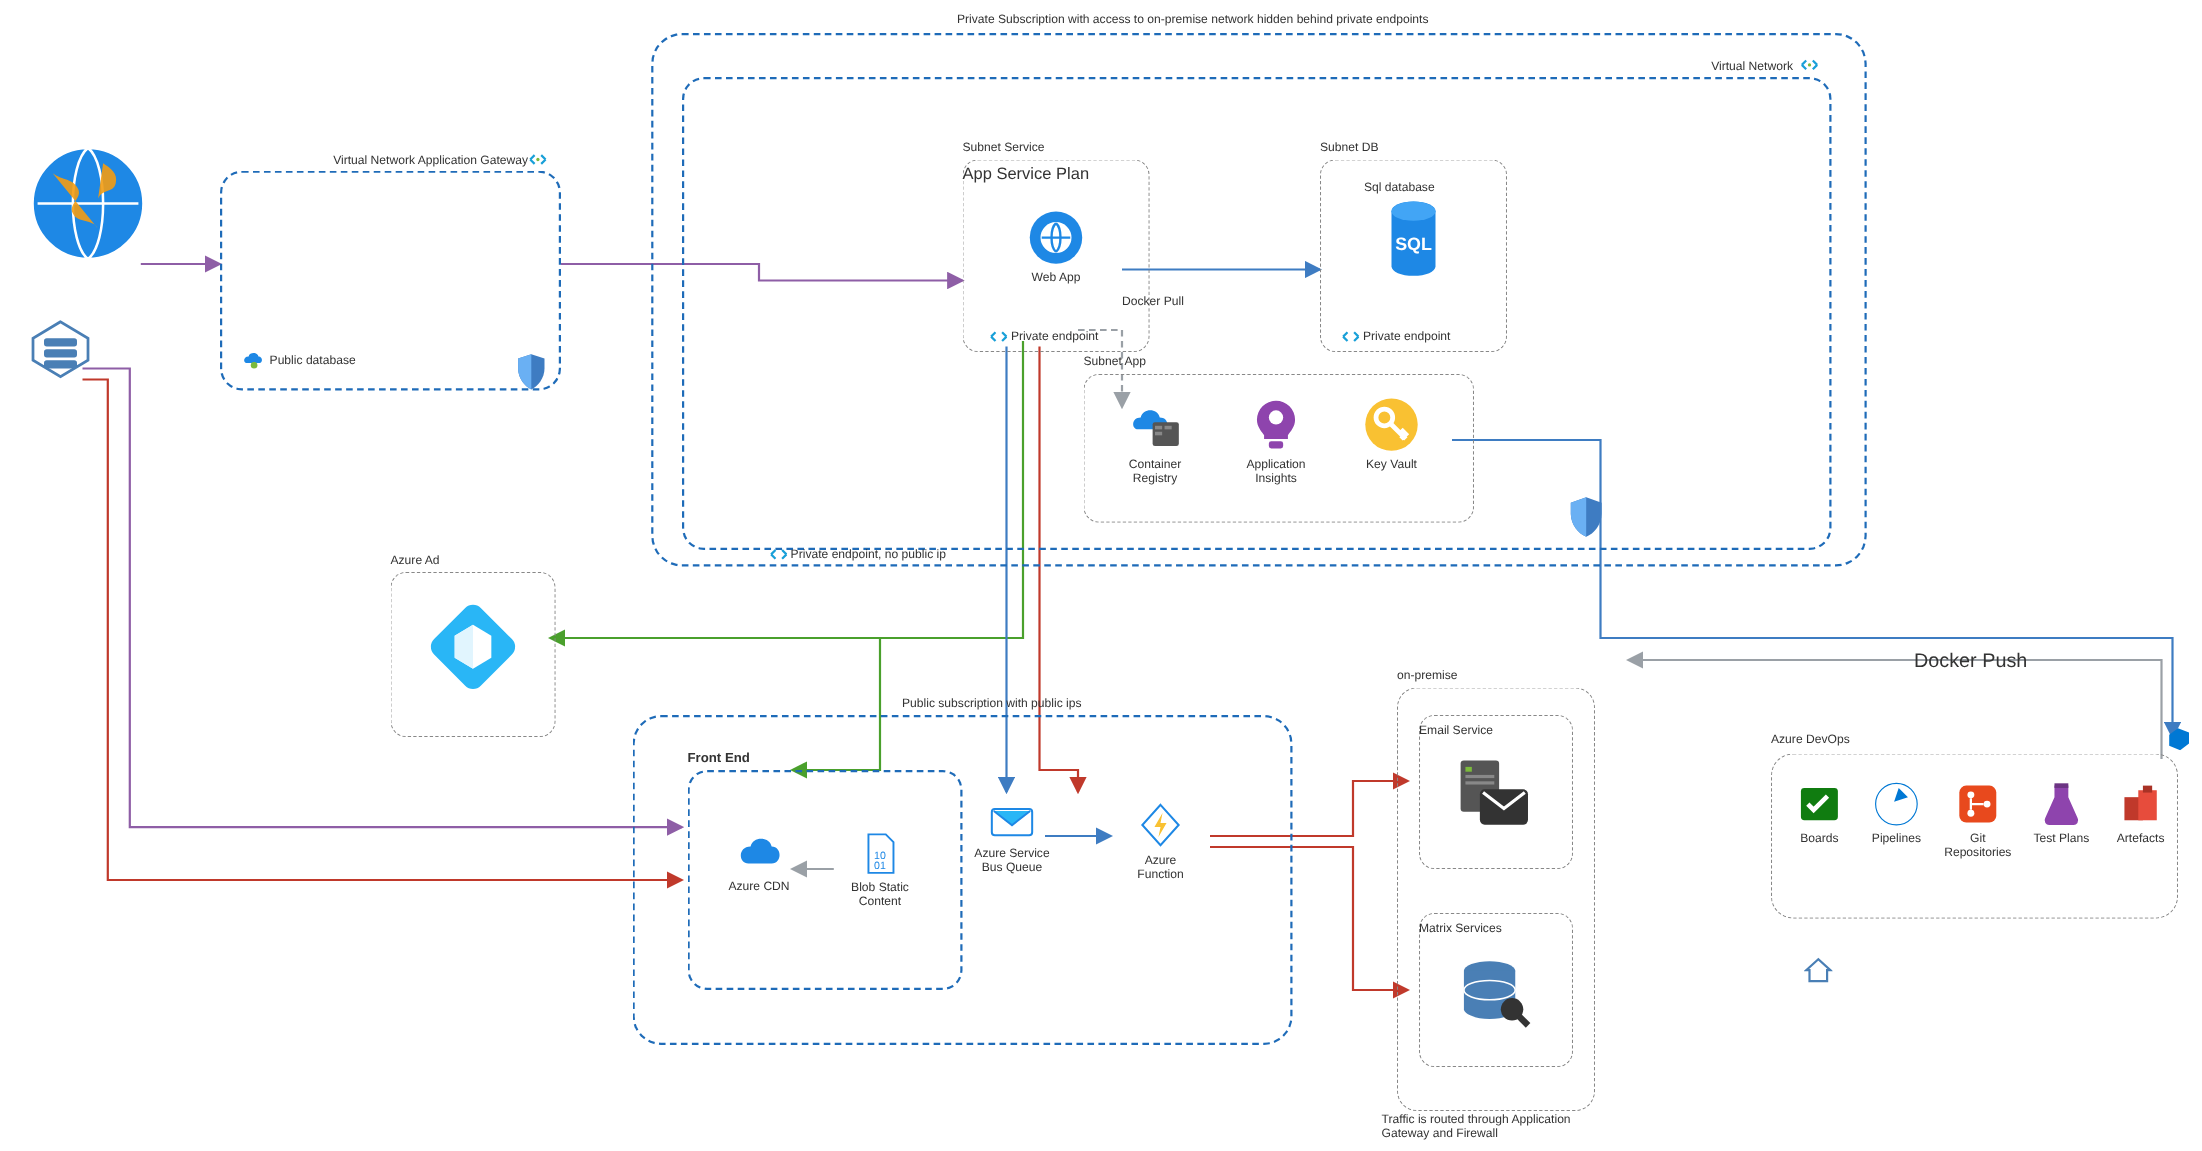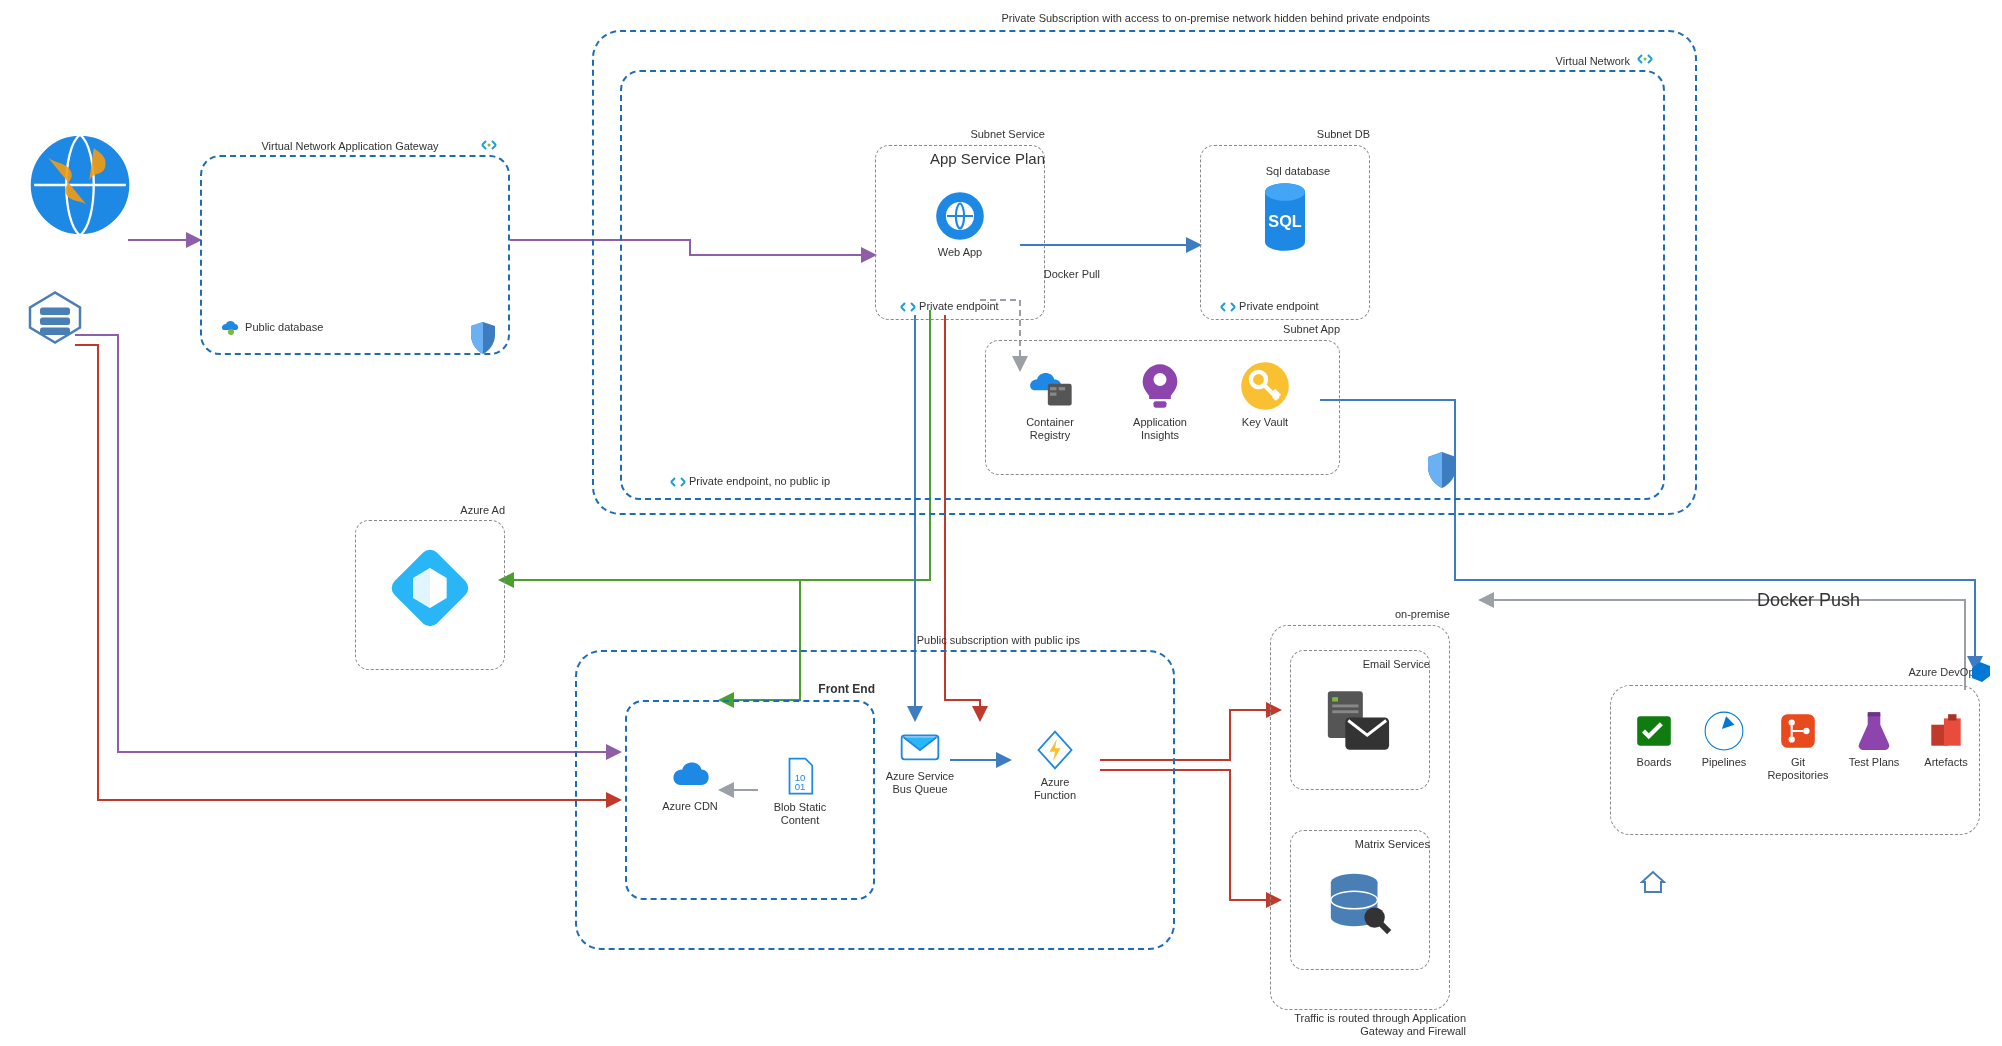--- a/index.html
+++ b/index.html
@@ -1,19 +1,19 @@
 <!DOCTYPE html>
 <html><head>
 <meta charset="utf-8">
 <style>
 html,body{margin:0;padding:0;font-family:'Segoe UI',Arial,sans-serif;font-size:11px;color:#333;background:#fff}
 .canvas{position:relative;width:2002px;height:1046px}
 .box{position:absolute;border:2px dashed #1e6bb8;border-radius:20px;box-sizing:border-box}
 .box-grey{position:absolute;border:1px dashed #888;border-radius:14px;box-sizing:border-box}
-.lbl{position:absolute;text-align:right;font-size:12px;line-height:1.2}
+.lbl{position:absolute;text-align:left;font-size:12px;line-height:1.2}
 .small{font-size:11px}
 .node{position:absolute;text-align:center}
 .node .ic{width:52px;height:52px;margin:0 auto 4px}
 .node .txt{font-size:11px;line-height:1.15}
 svg.arrows{position:absolute;left:0;top:0;width:2002px;height:1046px;pointer-events:none}
 .ep{display:inline-block;vertical-align:middle}
 </style>
 </head>
 <body>
 
@@ -139,26 +139,26 @@
 <div class="txt">Key Vault</div>
 </div>
 
 <div style="position:absolute;left:1425px;top:450px"><svg width="34" height="40">
         <path d="M17 2l14 5v10c0 10-7 18-14 21C10 35 3 27 3 17V7z" fill="#3e7cc2"></path>
         <path d="M17 2v36C10 35 3 27 3 17V7z" fill="#6ab0f3"></path>
       </svg></div>
 
 <div class="lbl small" style="left:1020px;top:268px;width:80px">Docker Pull</div>
 
-<div class="lbl small" style="left:640px;top:475px;width:220px;text-align:center"><svg class="ep" width="16" height="12">
+<div class="lbl small" style="left:640px;top:498px;width:220px;text-align:right"><svg class="ep" width="16" height="12">
         <path d="M1 6 L5 2 M1 6 L5 10 M15 6 L11 2 M15 6 L11 10" stroke="#19a0d8" stroke-width="2" fill="none"></path>
       </svg> <span>Private endpoint, no public ip</span></div>
 
 <div class="box" style="left:200px;top:155px;width:310px;height:200px"></div>
-<div class="lbl small" style="left:220px;top:140px;width:260px;text-align:center">Virtual Network Application Gateway</div>
+<div class="lbl small" style="left:220px;top:140px;width:260px;text-align:right">Virtual Network Application Gateway</div>
 <div style="position:absolute;left:480px;top:138px"><svg width="18" height="14">
         <path d="M2 7 L6 3 M2 7 L6 11 M16 7 L12 3 M16 7 L12 11" stroke="#19a0d8" stroke-width="2" fill="none"></path>
         <circle cx="9" cy="7" r="1.5" fill="#7bba3c"></circle>
       </svg></div>
 
 <div class="lbl small" style="left:220px;top:320px;width:160px;text-align:left">
 <svg class="ep" width="22" height="16">
         <path d="M4 10c-3 0-3-6 2-6 1-4 8-4 9 0 4 0 4 6 1 6z" fill="#1e88e5"></path>
         <circle cx="11" cy="12" r="3" fill="#7bba3c"></circle>
       </svg> <span>Public database</span></div>

